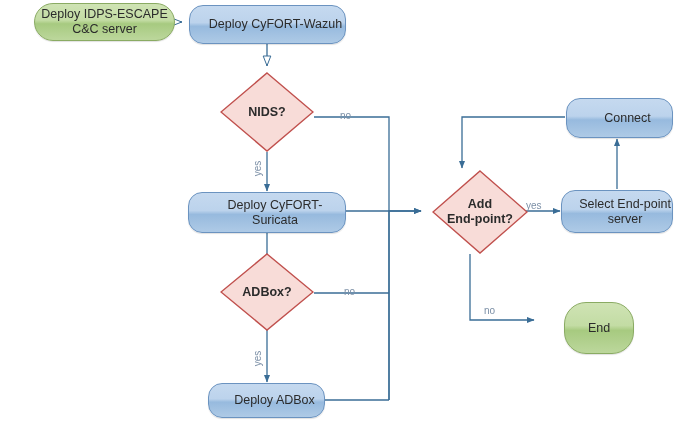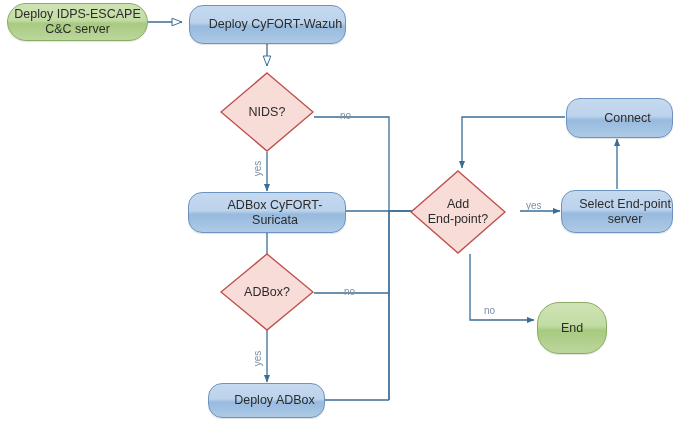--- a/index.html
+++ b/index.html
@@ -41,38 +41,40 @@
     border-radius: 14px;
     background: linear-gradient(to bottom, #c5d9ef 0%, #bcd3ec 45%, #97bade 55%, #aecae6 100%);
     box-shadow: 0 1px 1px rgba(0,0,0,0.12);
     padding-left: 16px;
   }
   .node-terminator {
     border: 1px solid #8aab63;
     border-radius: 22px;
     background: linear-gradient(to bottom, #cfe3b4 0%, #c3dca4 45%, #a7ca80 55%, #bcd79c 100%);
     box-shadow: 0 1px 1px rgba(0,0,0,0.12);
+    margin-left: 27px;
   }
   .node-decision {
     background: transparent;
     border: none;
     box-shadow: none;
   }
   .diamond-shape {
     position: absolute;
     left: 0;
     top: 0;
     width: 100%;
     height: 100%;
     z-index: 1;
   }
   .diamond-label {
     position: relative;
     z-index: 2;
     padding: 0 4px;
+    font-weight: bold;
   }
   .edge-label {
     position: absolute;
     color: #7b8fa6;
     font-size: 10px;
     line-height: 11px;
     z-index: 4;
     white-space: nowrap;
   }
   .edge-label.vertical {
@@ -138,35 +140,35 @@
   </div>
 
   <div class="node node-decision" style="left:220px; top:72px; width:94px; height:80px;">
     <svg class="diamond-shape" viewBox="0 0 94 80" preserveAspectRatio="none">
       <polygon points="47,1 93,40 47,79 1,40" fill="#f8dcd8" stroke="#c0504d" stroke-width="1.4"></polygon>
     </svg>
     <span class="diamond-label">NIDS?</span>
   </div>
 
   <div class="node node-process" style="left:188px; top:192px; width:158px; height:41px;">
-    <span>ADBox CyFORT-Suricata</span>
+    <span>Deploy CyFORT-Suricata</span>
   </div>
 
   <div class="node node-decision" style="left:220px; top:253px; width:94px; height:78px;">
     <svg class="diamond-shape" viewBox="0 0 94 78" preserveAspectRatio="none">
       <polygon points="47,1 93,39 47,77 1,39" fill="#f8dcd8" stroke="#c0504d" stroke-width="1.4"></polygon>
     </svg>
     <span class="diamond-label">ADBox?</span>
   </div>
 
   <div class="node node-process" style="left:208px; top:383px; width:117px; height:35px;">
     <span>Deploy ADBox</span>
   </div>
 
-  <div class="node node-decision" style="left:410px; top:170px; width:96px; height:84px;">
+  <div class="node node-decision" style="left:432px; top:170px; width:96px; height:84px;">
     <svg class="diamond-shape" viewBox="0 0 96 84" preserveAspectRatio="none">
       <polygon points="48,1 95,42 48,83 1,42" fill="#f8dcd8" stroke="#c0504d" stroke-width="1.4"></polygon>
     </svg>
     <div class="diamond-label">
       <div>Add</div>
       <div>End-point?</div>
     </div>
   </div>
 
   <div class="node node-process" style="left:561px; top:190px; width:112px; height:43px;">

